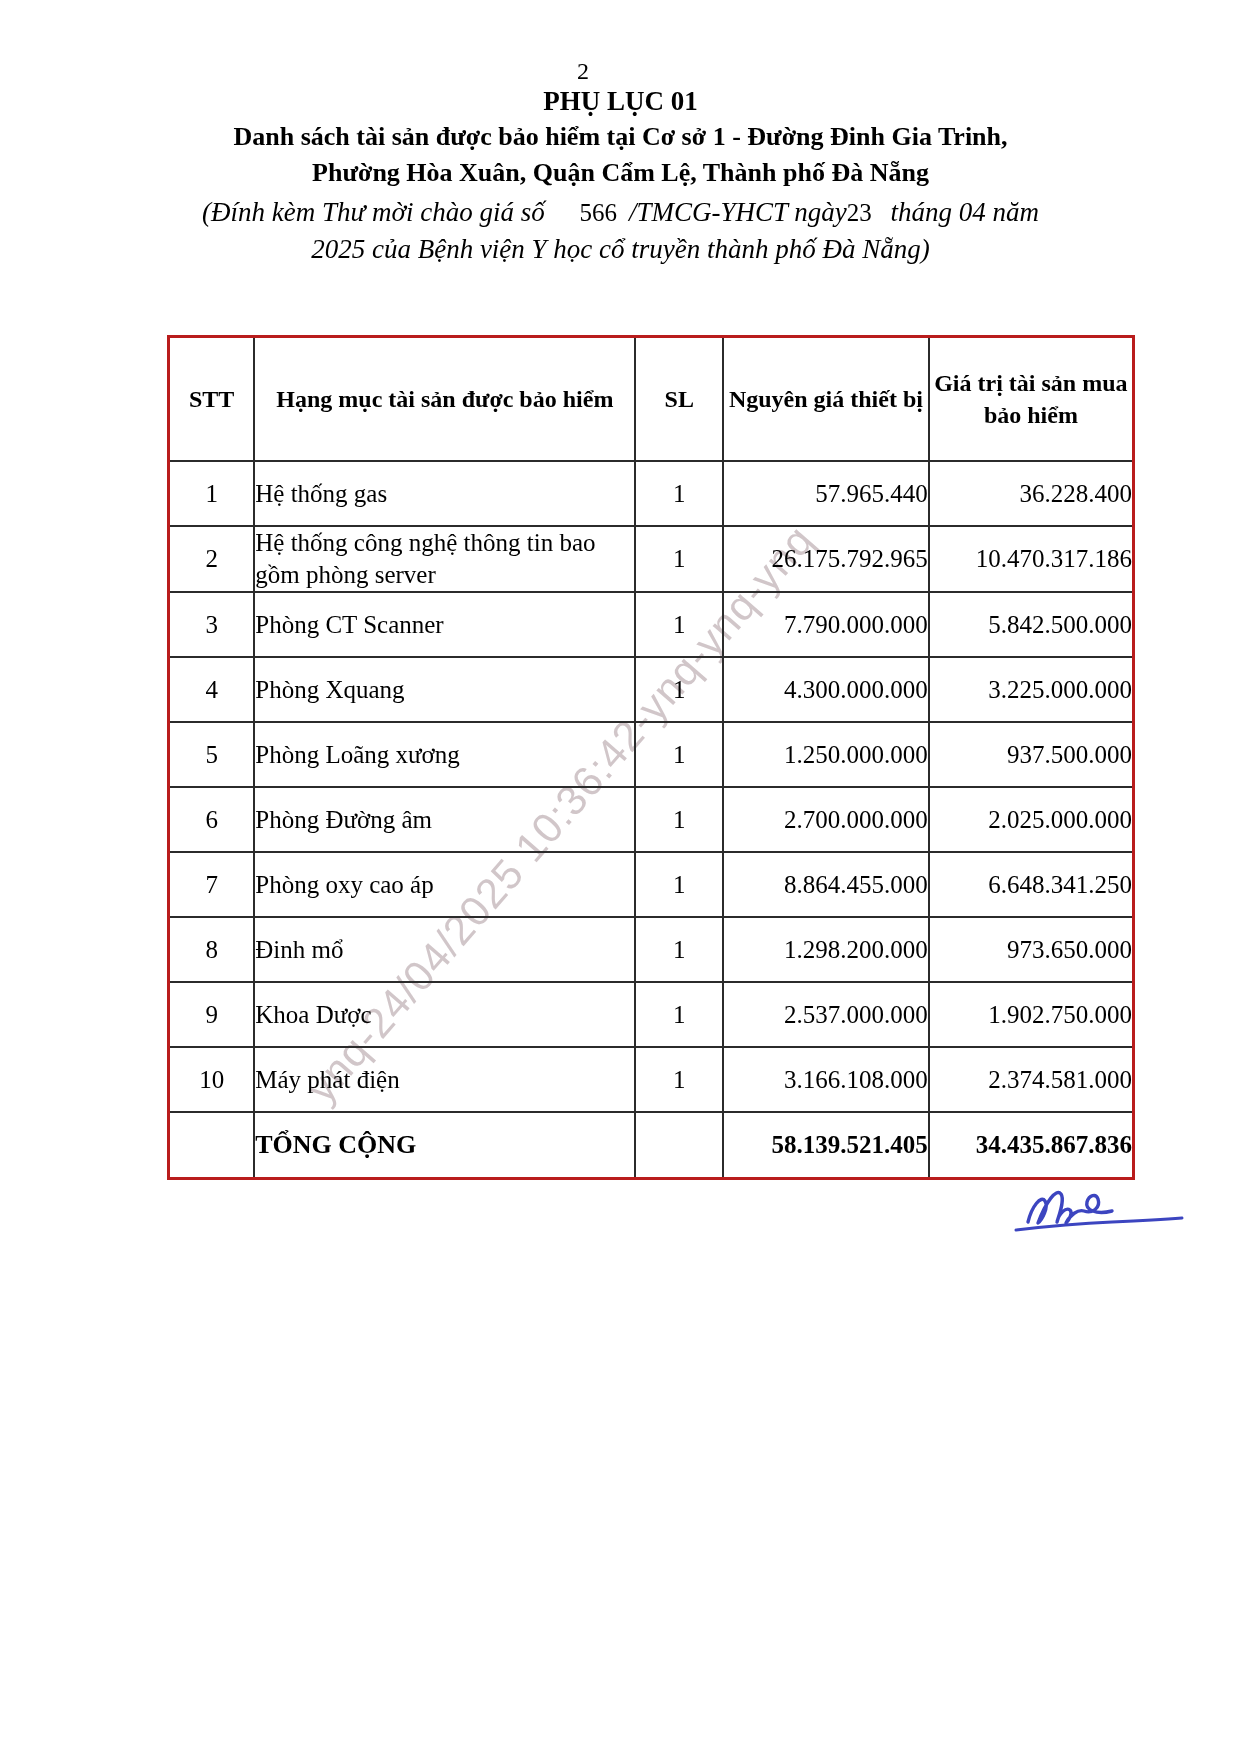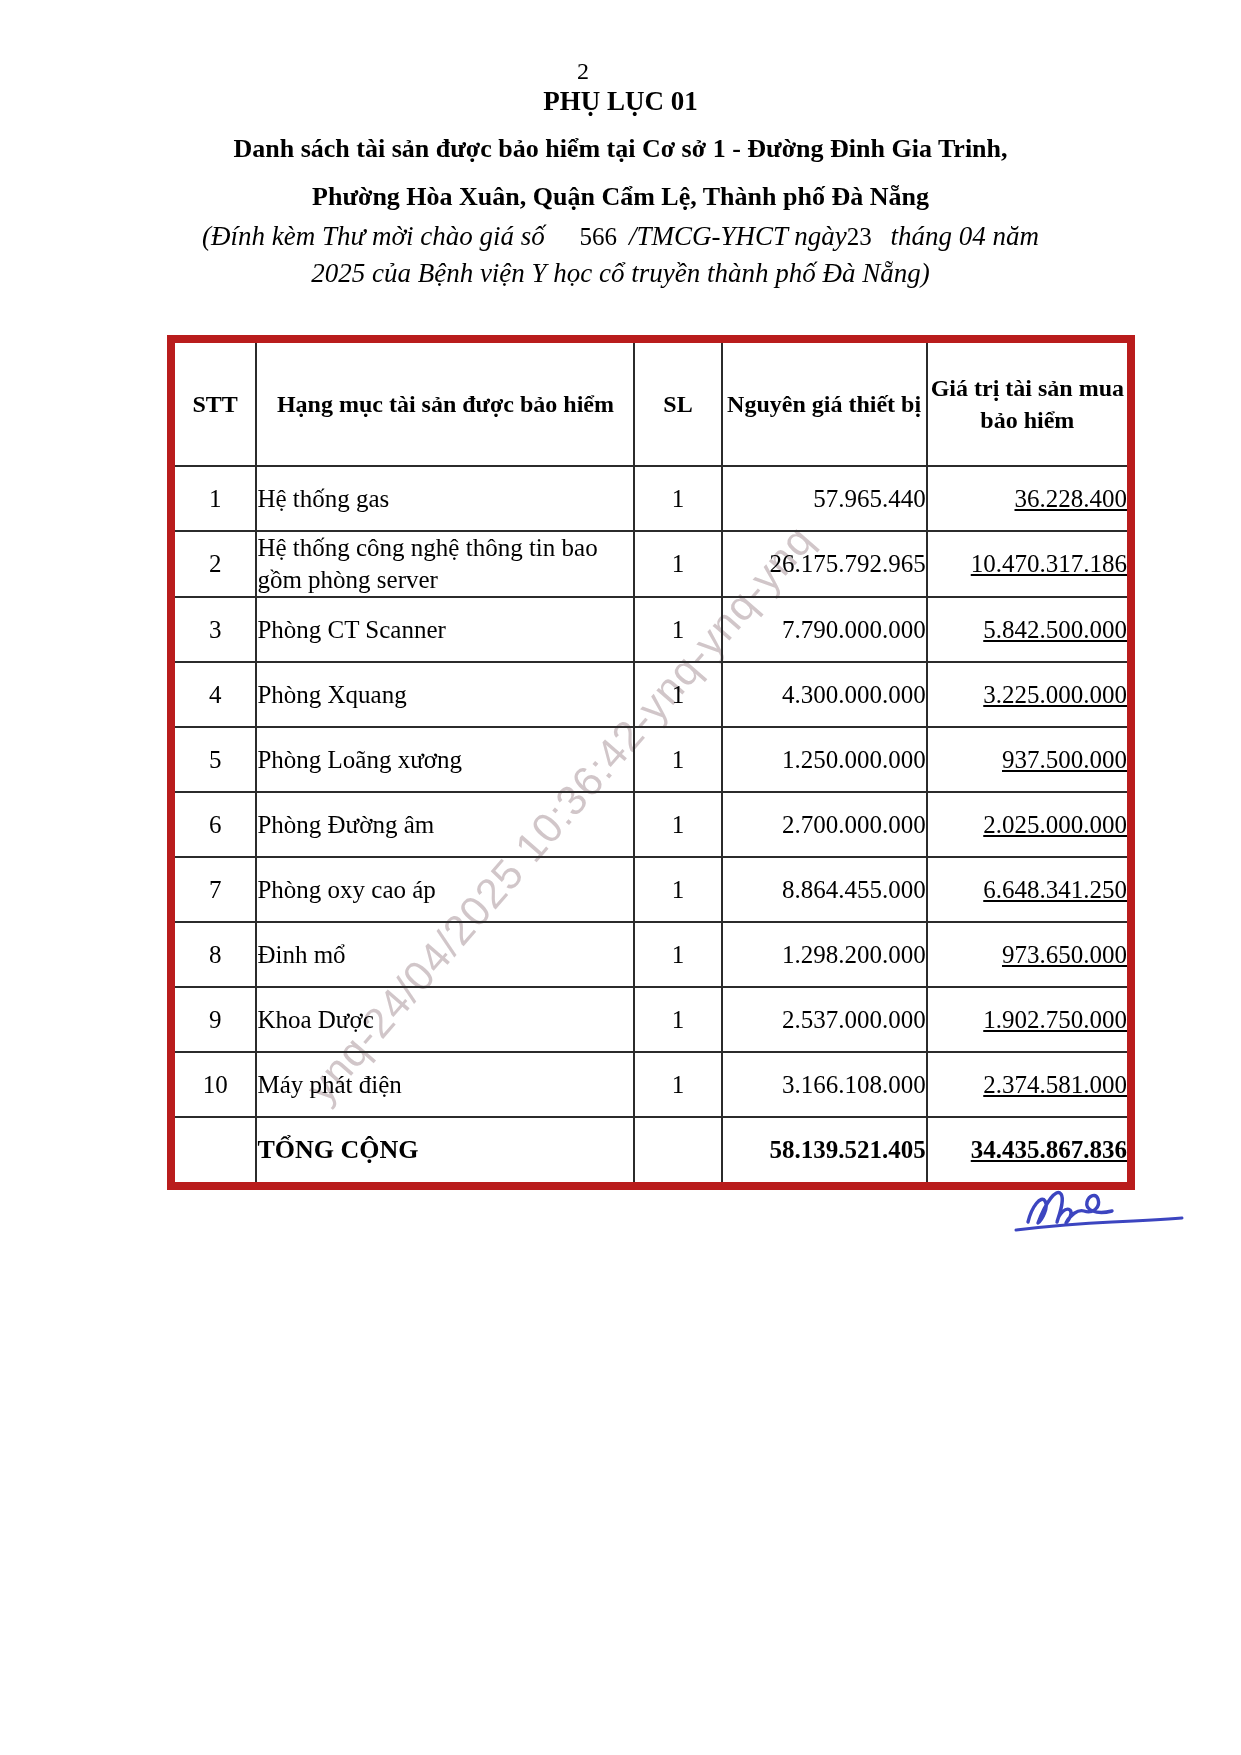--- a/index.html
+++ b/index.html
@@ -13,21 +13,21 @@
   }
   .page-number{
     position:absolute;top:58px;left:0;width:1166px;
     text-align:center;font-size:24px;
   }
   .header-block{
     position:absolute;top:84px;left:0;width:1241px;
     text-align:center;
   }
   .doc-title{font-size:27px;font-weight:bold;line-height:34px;}
-  .doc-subtitle{font-size:26px;font-weight:bold;line-height:34px;margin-top:14px;}
+  .doc-subtitle{font-size:26px;font-weight:bold;line-height:34px;margin-top:2px;}
   .doc-note{font-size:27px;font-style:italic;line-height:36px;margin-top:4px;}
   .doc-note .inserted{
     font-style:normal;font-size:25px;
   }
   .doc-note .gap-l{margin-left:28px;}
   .doc-note .gap-r{margin-right:12px;}
 
   .watermark{
     position:absolute;
     left:165px;top:790px;
@@ -51,36 +51,36 @@
     border-collapse:collapse;
     z-index:2;
     background:transparent;
     font-size:25px;
   }
   table.assets th, table.assets td{
     border:2px solid #2b2b2b;
     padding:0;
     background:transparent;
   }
-  table.assets{border:8px solid #b91c1c;}
+  table.assets{border:3px solid #b91c1c;}
   th{
     font-weight:bold;font-size:24px;line-height:32px;
     height:122px;text-align:center;vertical-align:middle;
     padding:0 8px;
   }
   col.c-stt{width:86px;}
   col.c-item{width:383px;}
   col.c-sl{width:88px;}
   col.c-ng{width:206px;}
   col.c-gt{width:205px;}
   td{height:63px;vertical-align:middle;}
   td.stt,td.sl{text-align:center;}
   td.item{text-align:left;padding:6px 10px 6px 12px;line-height:32px;border-radius:11px;}
   td.ng{text-align:right;padding-right:12px;}
-  td.gt{text-align:right;padding-right:22px;text-decoration:underline;}
+  td.gt{text-align:right;padding-right:22px;}
   tr.total-row td{height:64px;font-weight:bold;margin-top:13px;}
   tr.total-row td.item{font-size:26px;}
 
   .signature{
     position:absolute;left:1012px;top:1178px;
     width:175px;height:62px;z-index:3;
   }
 </style>
 </head>
 <body>

